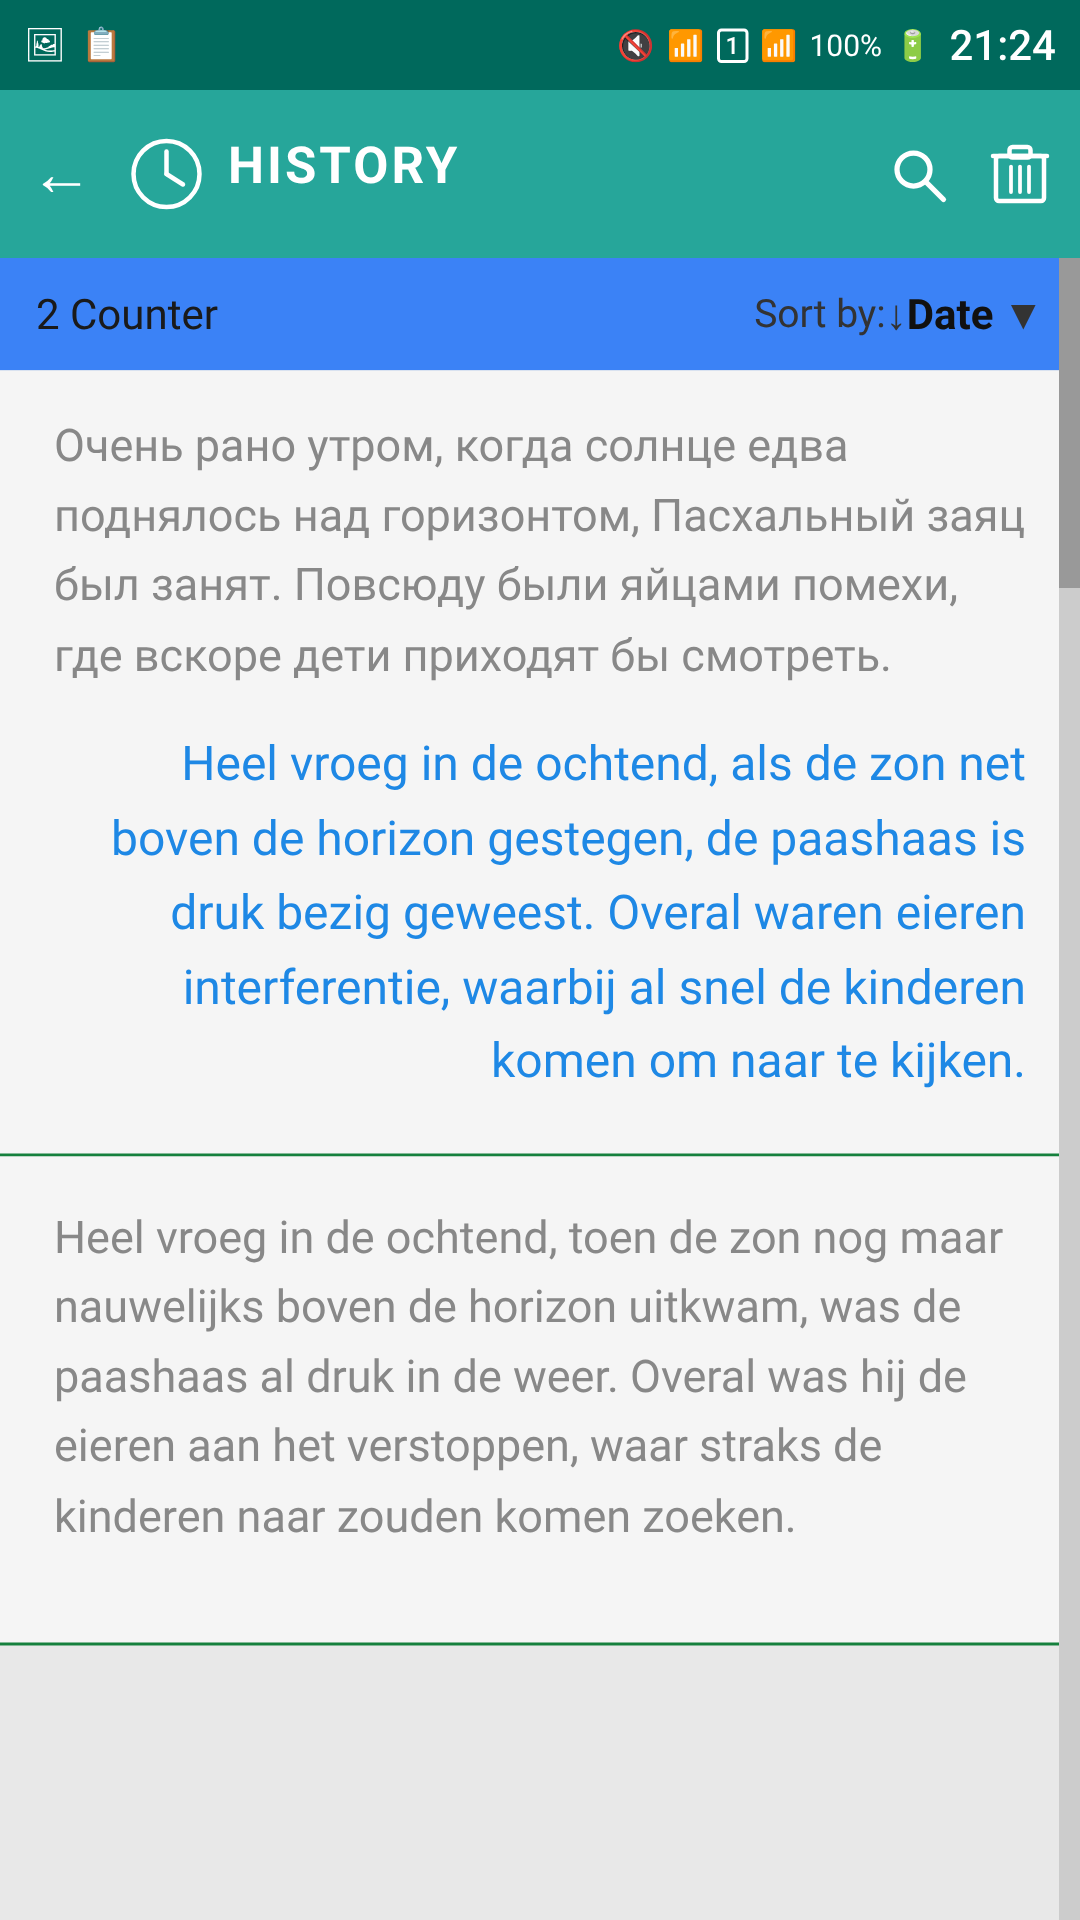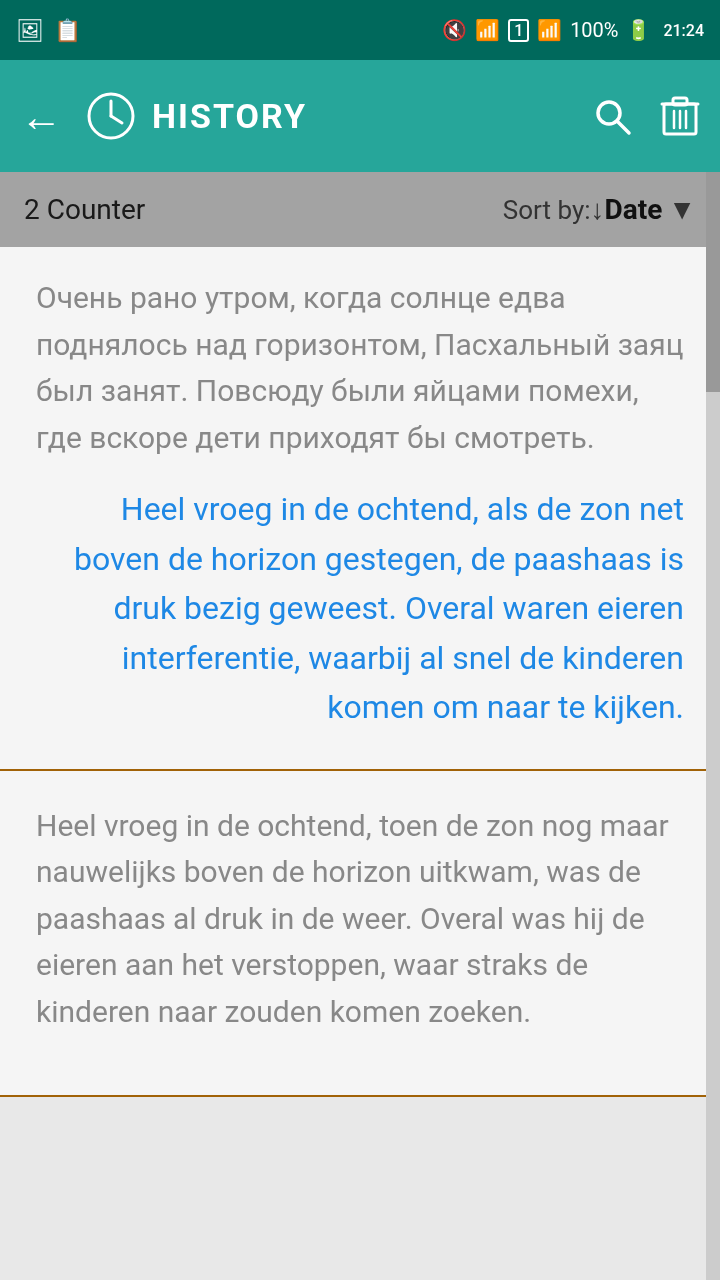--- a/index.html
+++ b/index.html
@@ -47,21 +47,20 @@
       gap: 24px;
     }
     .app-bar-back {
       color: white;
       font-size: 42px;
       cursor: pointer;
       font-weight: 300;
     }
     .app-bar-title-group {
       display: flex;
-      align-items: center;
       gap: 16px;
       flex: 1;
     }
     .clock-icon {
       width: 50px;
       height: 50px;
     }
     .app-bar-title {
       color: white;
       font-size: 34px;
@@ -71,21 +70,21 @@
     .app-bar-actions {
       display: flex;
       align-items: center;
       gap: 28px;
     }
 
     
     .sort-bar {
       width: 720px;
       height: 75px;
-      background: #a3a3a3;
+      background: #3b82f6;
       display: flex;
       align-items: center;
       padding: 0 24px;
     }
     .counter-label {
       font-size: 28px;
       color: #1a1a1a;
       font-weight: 400;
       flex: 1;
     }
@@ -117,21 +116,21 @@
     .content {
       background: #e8e8e8;
       padding: 0;
     }
 
     
     .card {
       background: #f5f5f5;
       margin: 0;
       padding: 28px 36px 36px 36px;
-      border-bottom: 2px solid #a16207;
+      border-bottom: 2px solid #15803d;
     }
 
     .text-russian {
       font-size: 30px;
       color: #888;
       line-height: 1.55;
       margin-bottom: 24px;
     }
 
     .text-dutch-translation {
@@ -175,21 +174,21 @@
       <span style="font-size:22px;">🖼</span>
       <span style="font-size:22px;">📋</span>
     </div>
     <div class="status-bar-right">
       <span style="font-size:20px;">🔇</span>
       <span style="font-size:20px;">📶</span>
       <span style="font-size:18px; border: 2px solid white; padding: 0 4px; border-radius:3px; font-size:16px;">1</span>
       <span style="font-size:20px;">📶</span>
       <span style="font-size:20px; font-weight:400;">100%</span>
       <span style="font-size:20px;">🔋</span>
-      <span style="font-size:16px; font-weight:500; margin-left:4px;text-align:right;">21:24</span>
+      <span style="font-size:28px; font-weight:500; margin-left:4px;text-align:right;">21:24</span>
     </div>
   </div>
 
   <div class="app-bar">
     <span class="app-bar-back">←</span>
 
     <div class="app-bar-title-group">
 
       <svg class="clock-icon" viewBox="0 0 50 50" fill="none" xmlns="http://www.w3.org/2000/svg">
         <circle cx="25" cy="25" r="22" stroke="white" stroke-width="3" fill="none"></circle>

